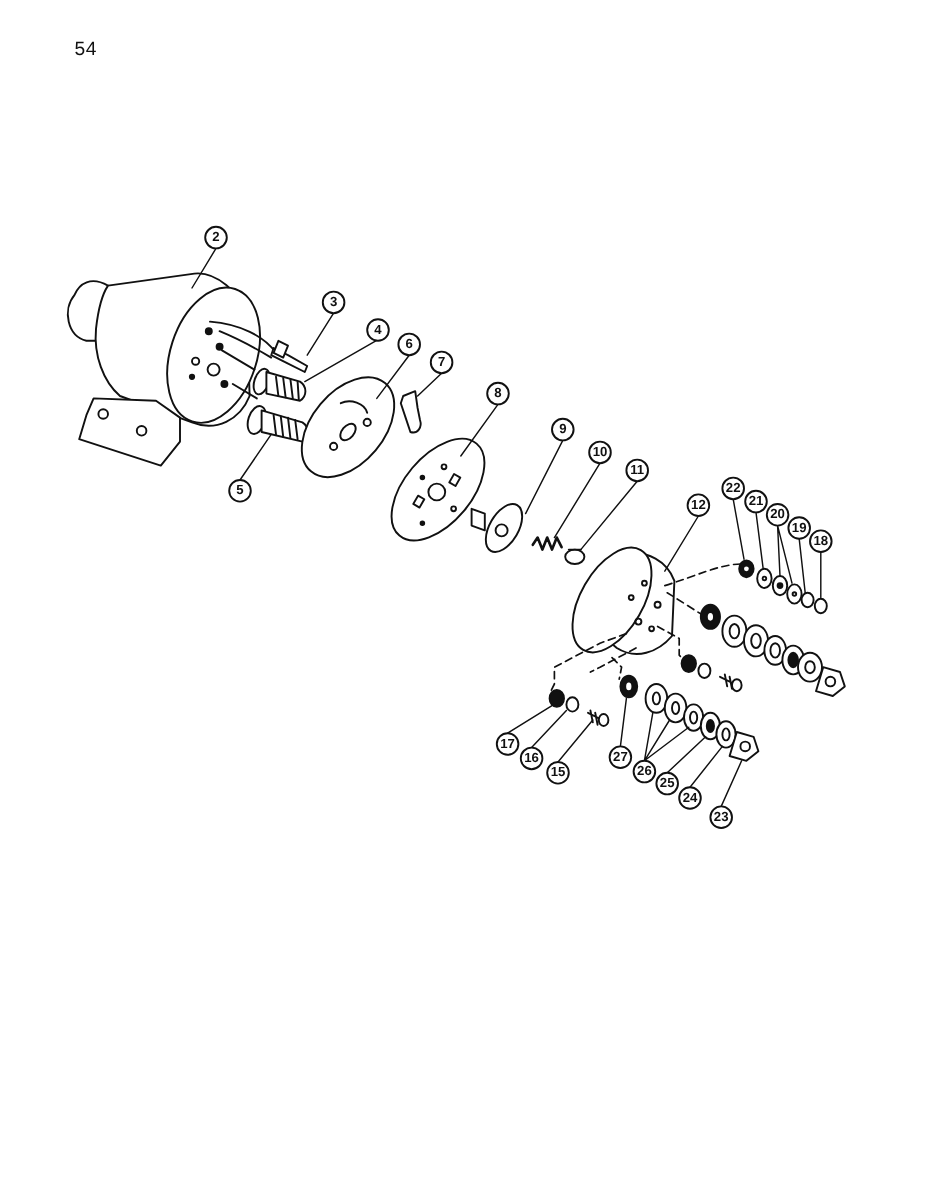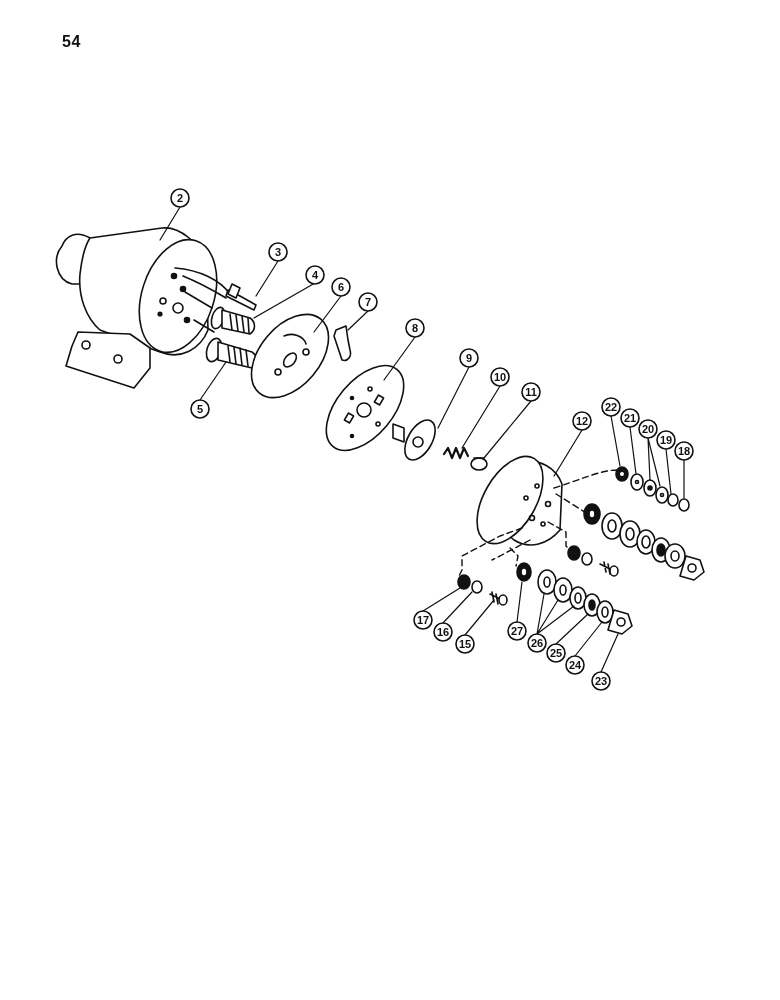--- a/index.html
+++ b/index.html
@@ -1,19 +1,19 @@
 <!DOCTYPE html>
 <html><head>
 <meta charset="utf-8">
 <style>
   html, body { margin: 0; padding: 0; background: #ffffff; }
   body { width: 780px; height: 1000px; position: relative; overflow: hidden;
          font-family: "Liberation Sans", sans-serif; color: #111; }
   .page-number { position: absolute; left: 62px; top: 33px; font-size: 16px;
-                 font-weight: bold; letter-spacing: 0.5px; font-family: "Liberation Sans", sans-serif; }
+                 font-weight: normal; letter-spacing: 0.5px; font-family: "Liberation Sans", sans-serif; }
   svg.diagram { position: absolute; left: 0; top: 0; }
   .callout-text { font-family: "Liberation Sans", sans-serif; font-size: 11px; font-weight: bold;
                   text-anchor: middle; dominant-baseline: central; fill: #111; }
 </style>
 </head>
 <body>
 
 <div class="page-number">54</div>
 
 <svg class="diagram" width="780" height="1000" viewBox="0 0 780 1000" xmlns="http://www.w3.org/2000/svg">

